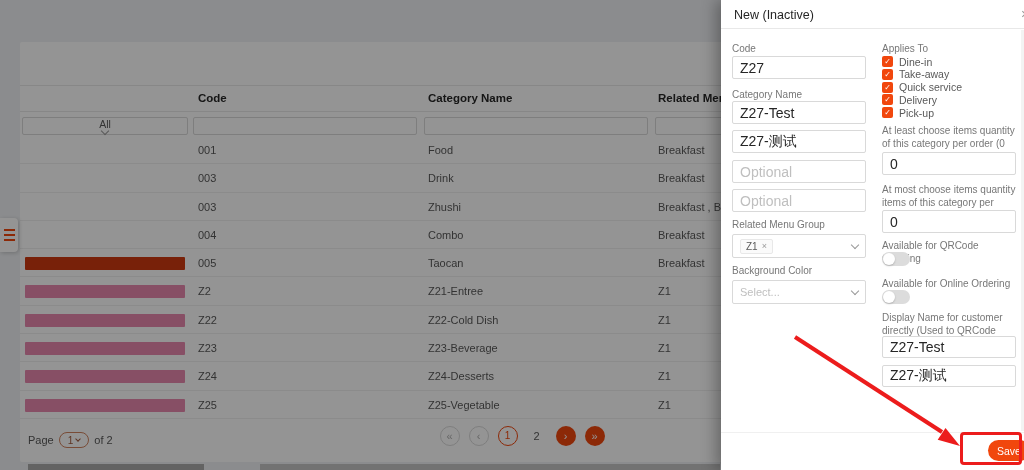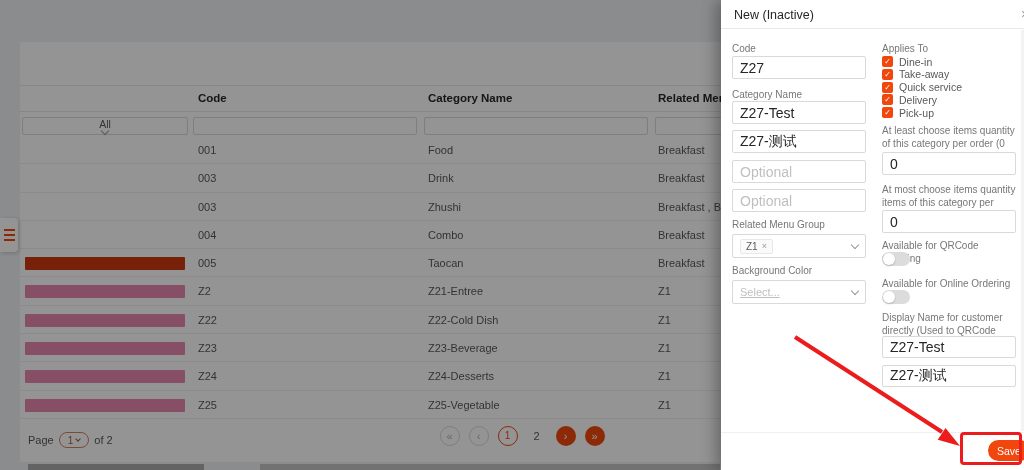--- a/index.html
+++ b/index.html
@@ -212,21 +212,21 @@
     <div class="dsel" style="left:11px;top:234px;width:134px;">
       <span class="tag">
         <span>Z1</span>
         <b>×</b>
       </span>
       <span class="grow"></span>
       <span class="chev"></span>
     </div>
 
     <span class="lbl colL" style="top:264px;">Background Color</span>
-    <div class="dsel" style="left:11px;top:280px;width:134px;text-decoration:underline;">
+    <div class="dsel" style="left:11px;top:280px;width:134px;">
       <span class="grow">Select...</span>
       <span class="chev"></span>
     </div>
 
     <span class="lbl colR" style="top:42px;">Applies To</span>
     <div class="checks" id="checks">
         <div class="chk-row">
           <span class="chk-box">✓</span>
           <span class="chk-lab">Dine-in</span>
         </div>

